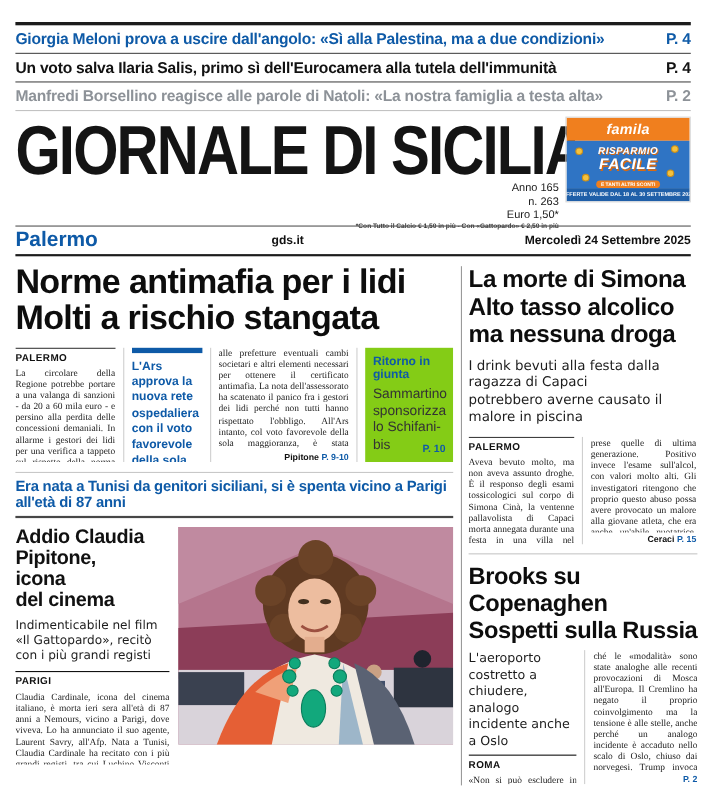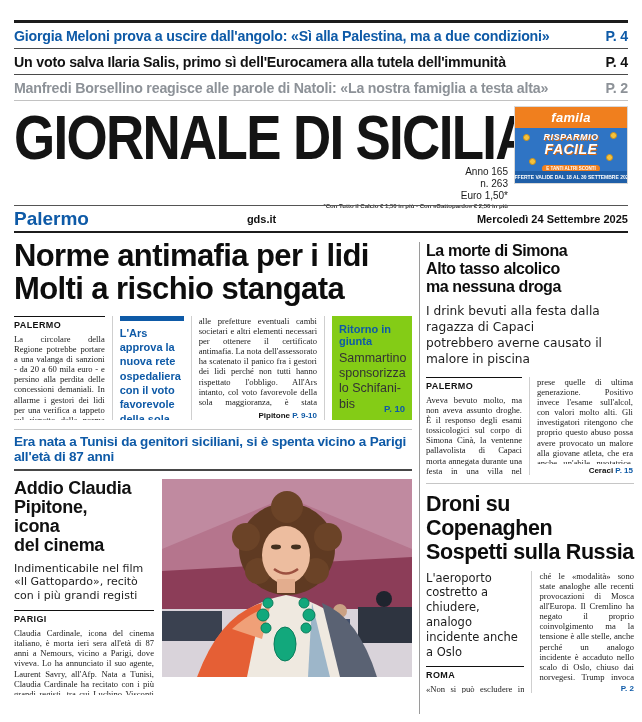--- a/index.html
+++ b/index.html
@@ -70,21 +70,21 @@
             color:#0e5aa7; font-size:13.5px; font-weight:800; letter-spacing:-0.2px; }
 
   .claudia { margin-top:8px; display:flex; gap:8px; height:216px; }
   .cc-left { width:140px; display:flex; flex-direction:column; }
   .cc-left h3 { font-size:18px; font-weight:800; line-height:1.07; letter-spacing:-0.3px; white-space:pre-line; cursor:pointer; }
   .cc-sub { margin-top:6px; font-family:"DejaVu Sans", sans-serif; font-size:11px; line-height:1.22; color:#1c1c1c; }
   .cc-left .kicker { margin-top:8px; }
   .cc-left .bodytxt { margin-top:4px; flex:1; overflow:hidden; }
   .cc-photo { width:250px; }
 
-  h2.story-h { font-size:16px; font-weight:800; line-height:1.13; letter-spacing:-0.4px; color:#0d0d0d; white-space:pre-line; cursor:pointer; }
+  h2.story-h { font-size:22px; font-weight:800; line-height:1.13; letter-spacing:-0.4px; color:#0d0d0d; white-space:pre-line; cursor:pointer; }
   h2.story-h2 { font-size:21.5px; }
   .story-sub { margin-top:8px; font-family:"DejaVu Sans", sans-serif; font-size:12.2px; line-height:1.3; color:#1c1c1c; white-space:pre-line; }
 
   .cols2 { margin-top:9px; display:flex; height:98px; overflow:hidden; }
   .ca { width:96px; } .ca .bodytxt { margin-top:4px; }
   .cb { width:96px; display:flex; flex-direction:column; }
   .cb .bodytxt { flex:1; overflow:hidden; }
 
   .rule { border:none; border-top:1px solid #c6c6c6; margin:8px 0; }
 
@@ -248,21 +248,21 @@
           <div class="bodytxt">prese quelle di ultima generazione. Positivo invece l'esame sull'alcol, con valori molto alti. Gli investigatori ritengono che proprio questo abuso possa avere provocato un malore alla giovane atleta, che era anche un'abile nuotatrice. Secondo gli inquirenti, la ragazza nel corso della serata avrebbe consumato diversi drink.</div>
           <div class="byl">
             <span>Ceraci</span>
             <span class="pg">P. 15</span>
           </div>
         </div>
       </div>
 
       <hr class="rule">
 
-      <h2 class="story-h story-h2">Droni su Copenaghen
+      <h2 class="story-h story-h2">Brooks su Copenaghen
 Sospetti sulla Russia</h2>
       <div class="droni-row">
         <div class="da">
           <div class="story-sub">L'aeroporto costretto a chiudere, analogo incidente anche a Oslo</div>
           <div class="kicker">ROMA</div>
           <div class="bodytxt">«Non si può escludere in alcun modo» il coinvolgimento della Russia. Il caos di lunedì sera sui cieli di Copenaghen, con l'aeroporto costretto a chiudere per il sorvolo prolungato di diversi droni, per le autorità danesi è motivo di allarme per-</div>
         </div>
         <div class="sep"></div>
         <div class="cb">
           <div class="bodytxt">ché le «modalità» sono state analoghe alle recenti provocazioni di Mosca all'Europa. Il Cremlino ha negato il proprio coinvolgimento ma la tensione è alle stelle, anche perché un analogo incidente è accaduto nello scalo di Oslo, chiuso dai norvegesi. Trump invoca l'intervento della Nato per abbattere gli aerei russi che sconfinano. «Risponderemo alle minacce con determinazione», dice Ursula von der Leyen.</div>

